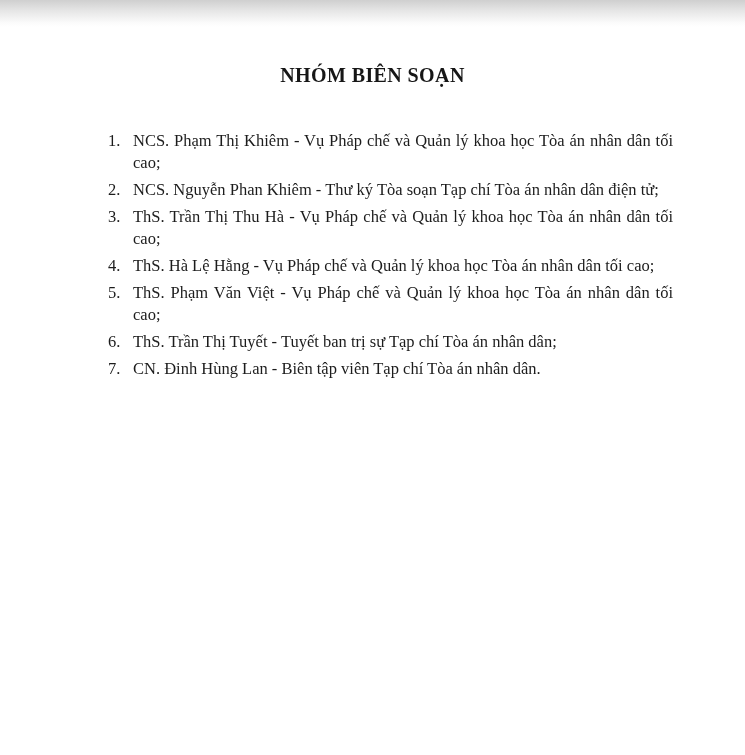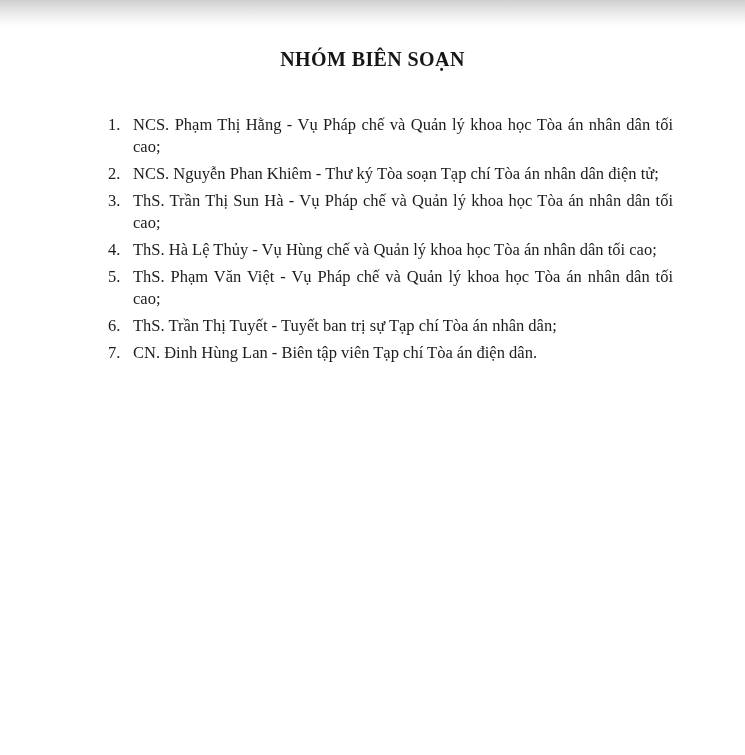--- a/index.html
+++ b/index.html
@@ -17,21 +17,21 @@
   }
   .top-shade {
     position: absolute;
     top: 0; left: 0;
     width: 745px;
     height: 27px;
     background: linear-gradient(to bottom, #cfcfcf 0%, #e6e6e6 40%, #fbfbfb 85%, #ffffff 100%);
     pointer-events: none;
   }
   .page-title {
-    margin: 0;
+    margin: 16px;
     padding-top: 46px;
     text-align: center;
     font-size: 20px;
     line-height: 26px;
     font-weight: bold;
     letter-spacing: 0.4px;
     color: #161616;
   }
   .editor-list {
     margin-top: 42px;
@@ -61,46 +61,46 @@
 <body>
 
 <div class="top-shade"></div>
 
 <h1 class="page-title">NHÓM BIÊN SOẠN</h1>
 
 <div class="editor-list">
 
   <div class="list-item">
     <span class="item-number">1.</span>
-    <div class="item-text">NCS. Phạm Thị Hằng - Vụ Pháp chế và Quản lý khoa học Tòa án nhân dân tối cao;</div>
+    <div class="item-text">NCS. Phạm Thị Khiêm - Vụ Pháp chế và Quản lý khoa học Tòa án nhân dân tối cao;</div>
   </div>
 
   <div class="list-item">
     <span class="item-number">2.</span>
     <div class="item-text">NCS. Nguyễn Phan Khiêm - Thư ký Tòa soạn Tạp chí Tòa án nhân dân điện tử;</div>
   </div>
 
   <div class="list-item">
     <span class="item-number">3.</span>
-    <div class="item-text">ThS. Trần Thị Sun Hà - Vụ Pháp chế và Quản lý khoa học Tòa án nhân dân tối cao;</div>
+    <div class="item-text">ThS. Trần Thị Thu Hà - Vụ Pháp chế và Quản lý khoa học Tòa án nhân dân tối cao;</div>
   </div>
 
   <div class="list-item">
     <span class="item-number">4.</span>
-    <div class="item-text">ThS. Hà Lệ Thủy - Vụ Hùng chế và Quản lý khoa học Tòa án nhân dân tối cao;</div>
+    <div class="item-text">ThS. Hà Lệ Hằng - Vụ Pháp chế và Quản lý khoa học Tòa án nhân dân tối cao;</div>
   </div>
 
   <div class="list-item">
     <span class="item-number">5.</span>
     <div class="item-text">ThS. Phạm Văn Việt - Vụ Pháp chế và Quản lý khoa học Tòa án nhân dân tối cao;</div>
   </div>
 
   <div class="list-item">
     <span class="item-number">6.</span>
     <div class="item-text">ThS. Trần Thị Tuyết - Tuyết ban trị sự Tạp chí Tòa án nhân dân;</div>
   </div>
 
   <div class="list-item">
     <span class="item-number">7.</span>
-    <div class="item-text">CN. Đinh Hùng Lan - Biên tập viên Tạp chí Tòa án điện dân.</div>
+    <div class="item-text">CN. Đinh Hùng Lan - Biên tập viên Tạp chí Tòa án nhân dân.</div>
   </div>
 
 </div>
 
 </body></html>

